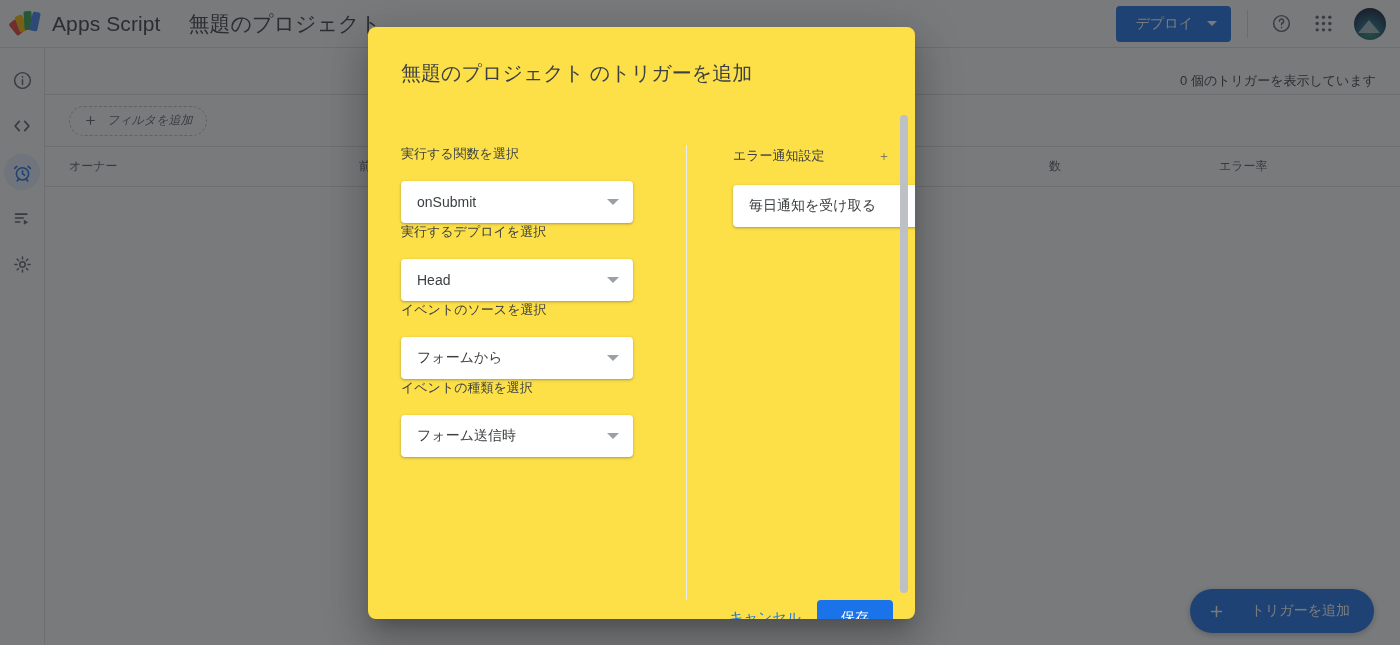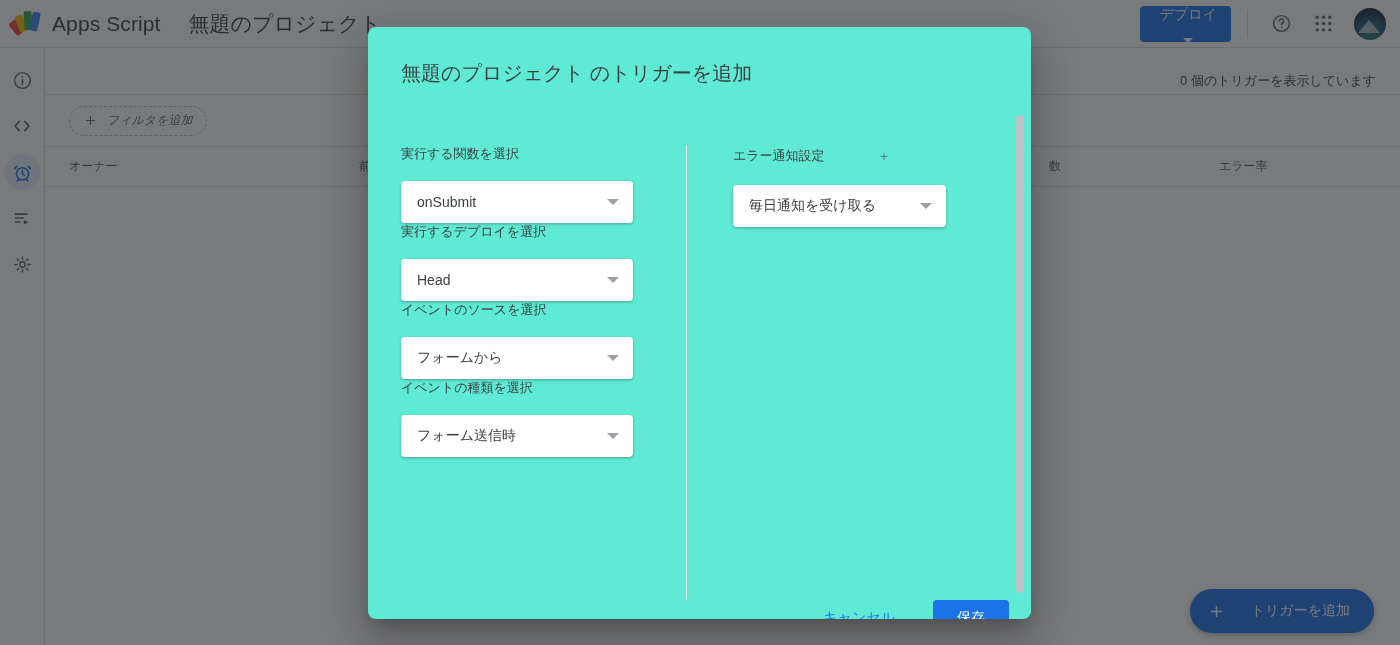--- a/index.html
+++ b/index.html
@@ -41,21 +41,20 @@
   #topbar-right {
     margin-left: auto; display: flex; align-items: center;
     gap: 8px; padding-right: 14px;
   }
   #deploy-button {
     background: #1a73e8; color: #fff; border: none;
     height: 36px; border-radius: 4px; padding: 0 14px 0 20px;
     font-size: 14px; font-family: inherit;
     display: flex; align-items: center; gap: 14px; cursor: pointer;
     white-space: nowrap;
-    flex-direction: column;
   }
   .caret-white {
     width: 0; height: 0; border-left: 5px solid transparent;
     border-right: 5px solid transparent; border-top: 5px solid #fff;
   }
   #topbar-divider {
     width: 1px; height: 28px; background: #dadce0; margin: 0 8px;
   }
   .round-icon-btn {
     width: 34px; height: 34px; border-radius: 50%;
@@ -128,22 +127,22 @@
     white-space: nowrap;
   }
 
   
   #scrim {
     position: absolute; inset: 0;
     background: rgba(32,33,36,.60);
   }
   #dialog {
     position: absolute; left: 368px; top: 27px;
-    width: 663px; height: 592px;
-    background: #5eead4; border-radius: 8px;
+    width: 547px; height: 592px;
+    background: #fde047; border-radius: 8px;
     box-shadow: 0 11px 15px -7px rgba(0,0,0,.2),
                 0 24px 38px 3px rgba(0,0,0,.14),
                 0 9px 46px 8px rgba(0,0,0,.12);
     overflow: hidden;
   }
   #dialog-title {
     position: absolute; left: 33px; top: 33px;
     font-size: 20px; color: #3c4043; white-space: nowrap;
   }
   #dialog-body {
@@ -183,21 +182,21 @@
   #notify-label { font-size: 13px; color: #3c4043; }
   #add-notify-btn {
     width: 22px; height: 22px; display: flex; align-items: center;
     justify-content: center; color: #5f6368; cursor: pointer;
     background: none; border: none;
   }
   #select-notify { width: 213px; }
 
   #dialog-actions {
     position: absolute; right: 22px; bottom: -17px;
-    display: flex; align-items: center; gap: 30px;
+    display: flex; align-items: center; gap: 8px;
   }
   #cancel-button {
     background: none; border: none; color: #1a73e8;
     font-size: 14px; font-family: inherit; cursor: pointer;
     padding: 9px 8px; white-space: nowrap;
   }
   #save-button {
     background: #1a73e8; color: #fff; border: none;
     border-radius: 4px; height: 36px; padding: 0 24px;
     font-size: 14px; font-family: inherit; cursor: pointer;

